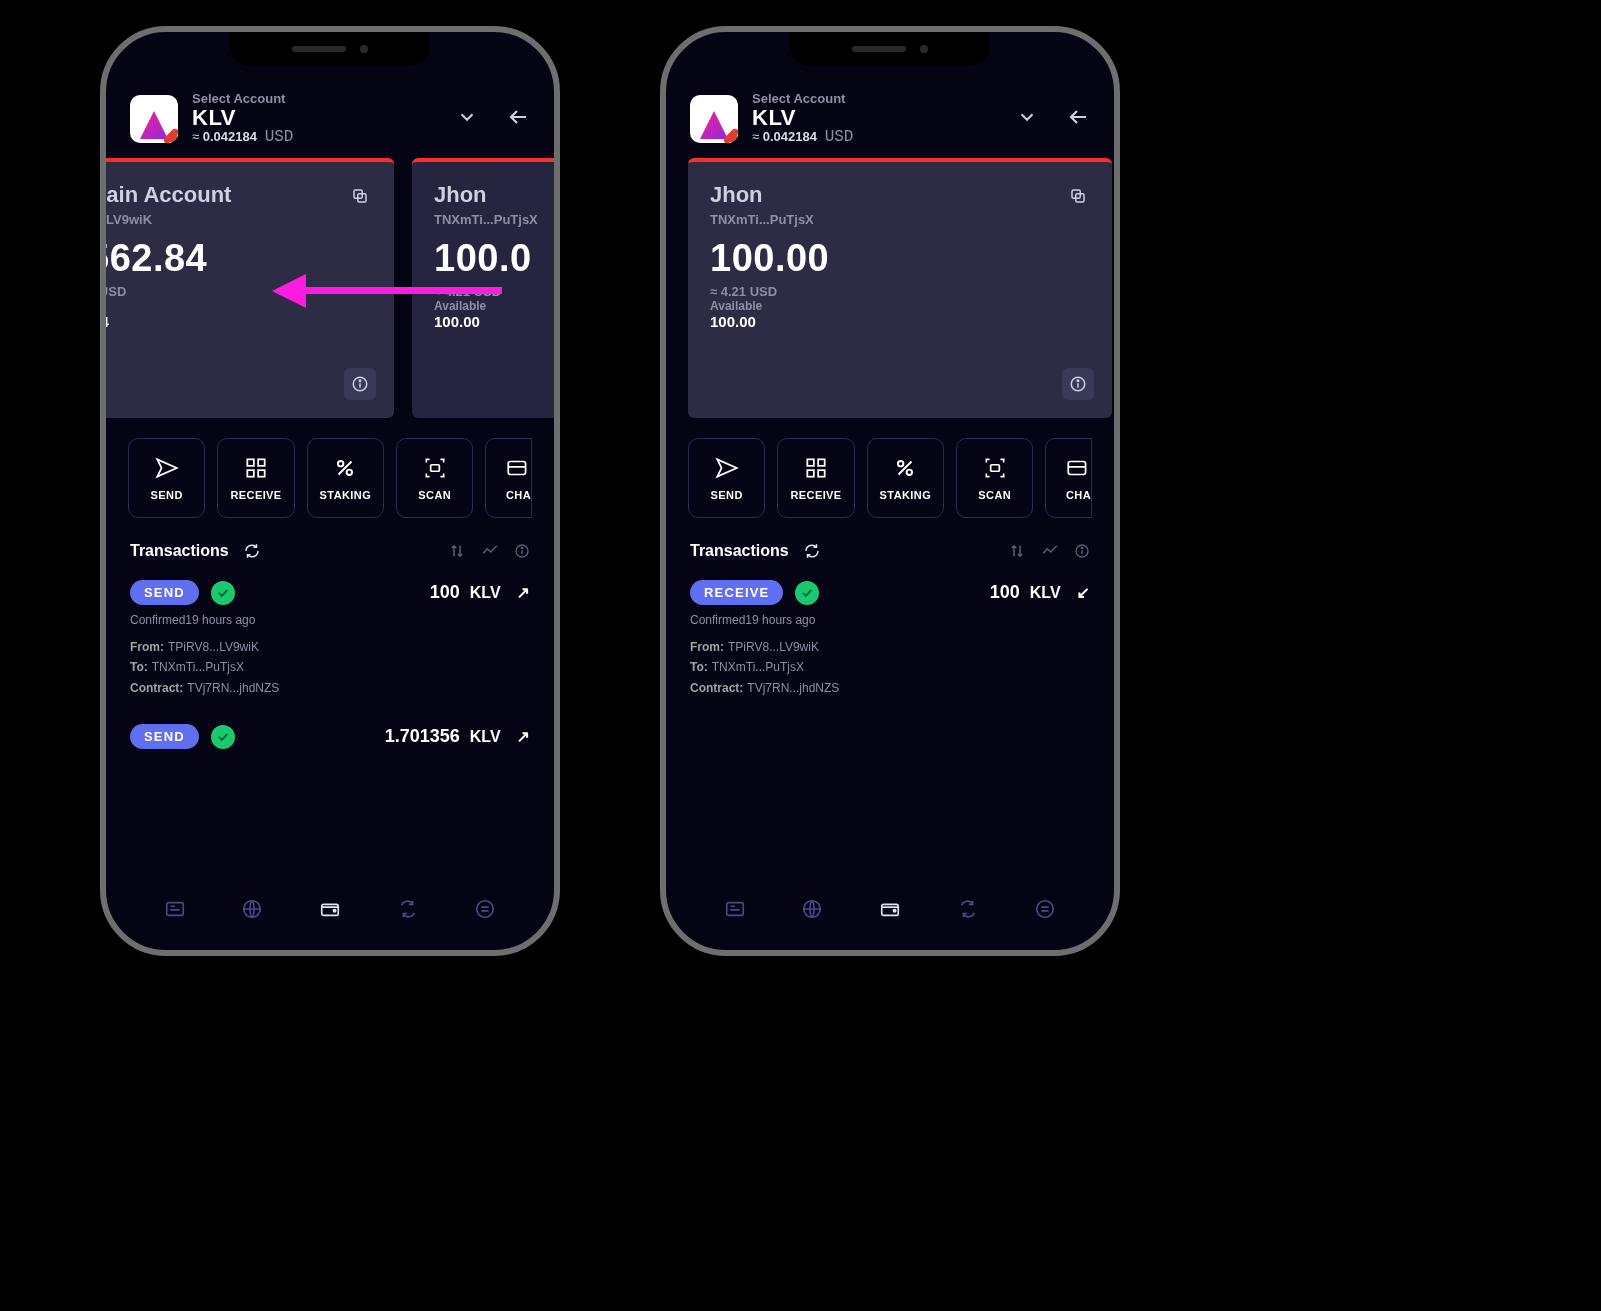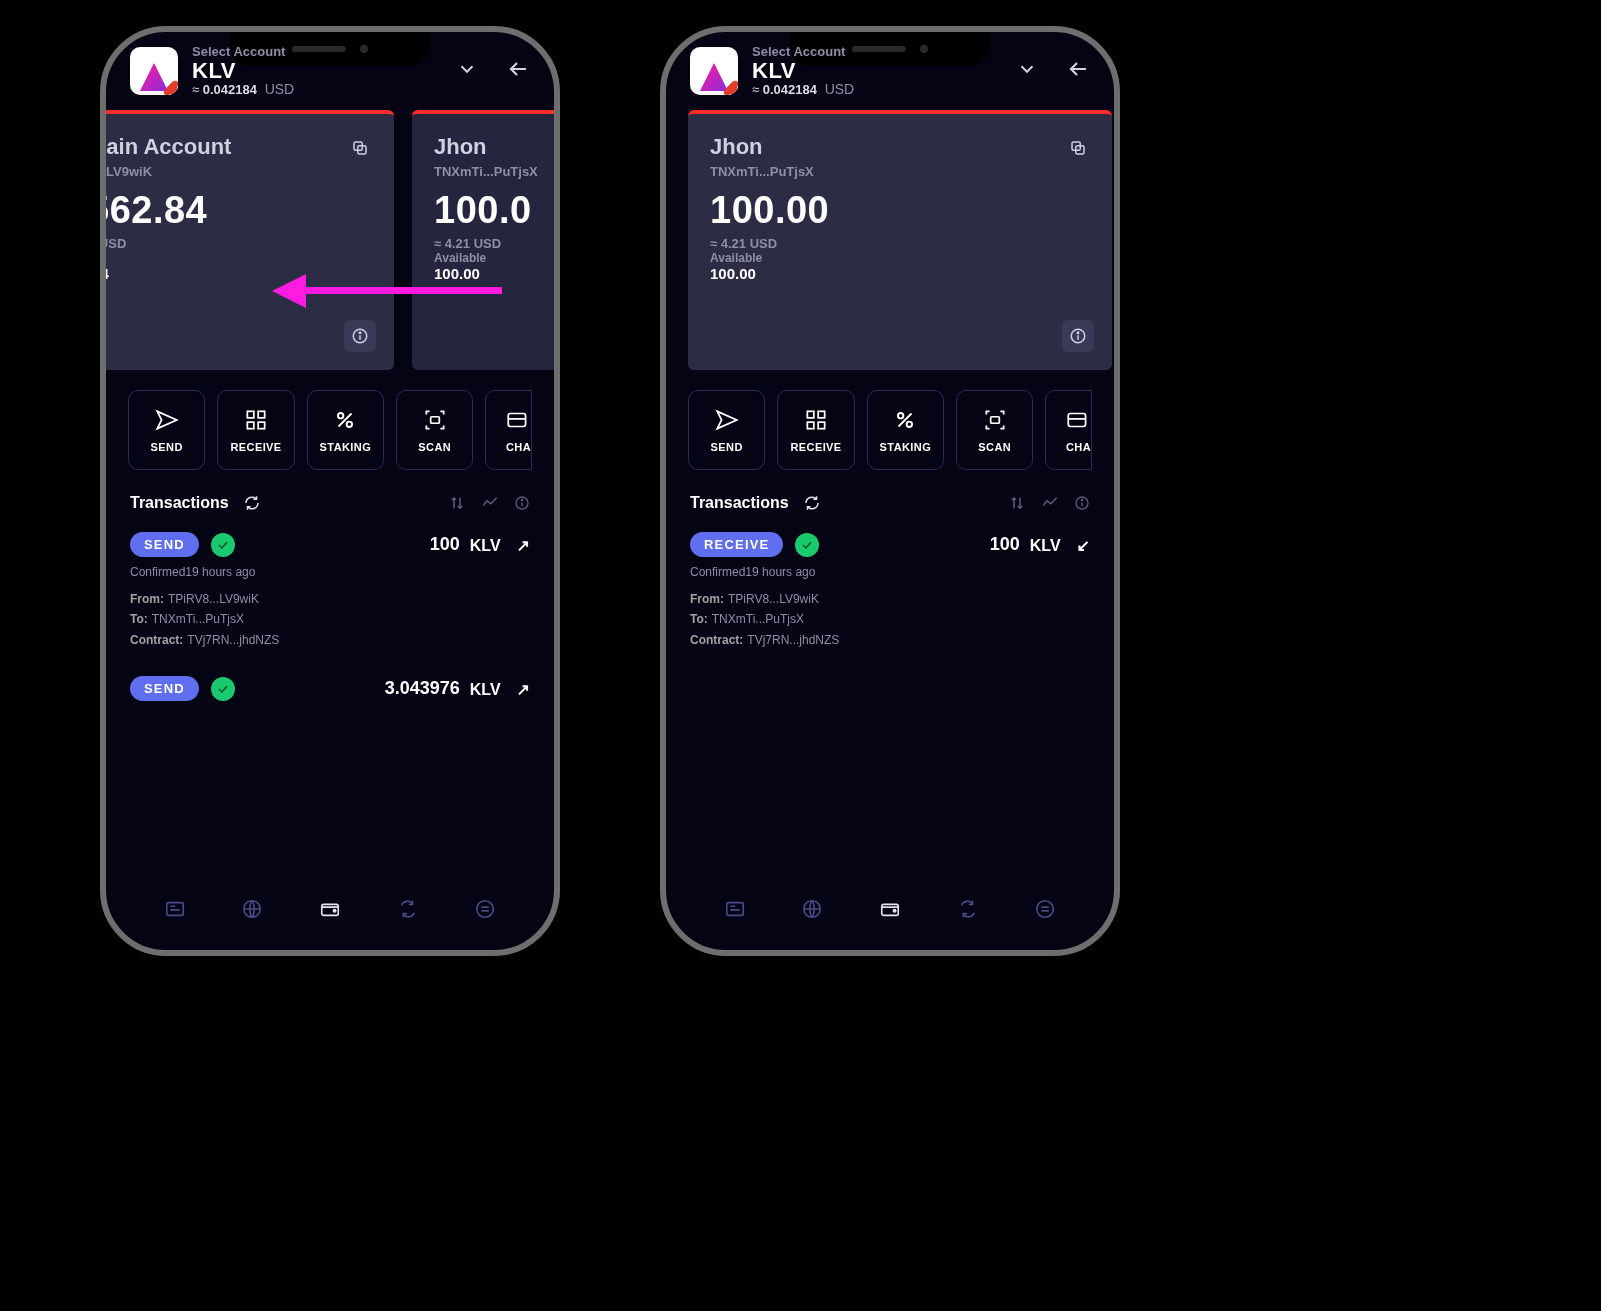--- a/index.html
+++ b/index.html
@@ -35,34 +35,34 @@
   .phone.right{ left:660px; top:26px; }
 
   .notch {
     position:absolute; top:0; left:50%; transform:translateX(-50%);
     width:200px; height:34px; background:#000; border-bottom-left-radius:20px; border-bottom-right-radius:20px;
     display:flex; align-items:center; justify-content:center; gap:14px;
   }
   .speaker { width:54px; height:6px; background:#2a2a2a; border-radius:3px; }
   .camdot  { width:8px; height:8px; background:#2a2a2a; border-radius:50%; }
 
-  .screen { position:absolute; inset:0; overflow:hidden; }
+  .screen { position:absolute; inset:0; padding-top:48px; overflow:hidden; }
 
   
   .hdr { display:flex; align-items:center; gap:14px; padding:0 24px; height:78px; }
   .app-icon { width:48px; height:48px; background:#fff; border-radius:10px; position:relative;
     display:flex; align-items:flex-end; justify-content:center; overflow:hidden; }
   .app-icon svg { width:36px; height:36px; }
   .app-badge { position:absolute; right:-6px; bottom:-6px; width:18px; height:18px; background:#e33b2e; border-radius:4px; transform:rotate(45deg); display:flex; align-items:center; justify-content:center; }
   .app-badge::after { content:""; width:8px; height:8px; border:2px solid #fff; border-top:none; border-left:none; transform:rotate(-45deg) translate(-1px,-1px); }
   .hdr-text { flex:1; line-height:1.05; }
   .hdr-label { font-size:13px; color:var(--text-muted); font-weight:600; }
   .hdr-sym   { font-size:22px; font-weight:800; letter-spacing:.5px; }
   .hdr-price { font-size:13px; color:#dcdce6; }
-  .hdr-price .cur { font-size:14px; color:var(--text-muted); margin-left:4px; }
+  .hdr-price .cur { font-size:16px; color:var(--text-muted); margin-left:4px;font-family:Liberation Mono, monospace; }
   .hdr-acts { display:flex; gap:28px; align-items:center; }
   .chev, .backarr { color:#cfd0e5; }
 
   
   .cards { display:flex; gap:18px; padding-left:0; margin-top:0; height:260px; }
   .card {
     background:var(--card-bg); border-top:4px solid var(--red-accent);
     border-radius:6px; padding:20px 22px; min-width:284px; position:relative;
   }
   .card .name { font-size:22px; font-weight:700; color:#cfd0e0; }
@@ -99,21 +99,21 @@
   .tx-spacer { flex:1; }
   .tx-ico { color:var(--text-dim); display:flex; align-items:center; }
   .tx-ico.bright { color:#e5e5f2; }
 
   
   .tx { padding:10px 24px 16px; }
   .tx-row1 { display:flex; align-items:center; gap:12px; }
   .pill { background:var(--blue-soft); color:#fff; font-size:13px; font-weight:900; letter-spacing:1.2px; padding:5px 14px; border-radius:999px; }
   .okdot { width:24px; height:24px; border-radius:50%; background:var(--green); display:flex; align-items:center; justify-content:center; }
   .okdot svg { width:14px; height:14px; }
-  .tx-amt { margin-left:auto; font-size:18px; font-weight:800; display:flex; gap:10px; align-items:flex-end; }
+  .tx-amt { margin-left:auto; font-size:18px; font-weight:800; display:flex; gap:10px; align-items:center; }
   .tx-amt .sym { font-size:16px; font-weight:900; }
   .dir { font-size:16px; margin-left:6px; }
   .tx-row2 { display:flex; font-size:12px; color:var(--text-muted); margin-top:8px; }
   .tx-meta { font-size:12px; color:var(--text-muted); margin-top:10px; line-height:1.7; }
   .tx-meta b { color:#a3a3a3; font-weight:800; margin-right:4px; }
 
   
   .nav { position:absolute; left:0; right:0; bottom:14px; height:50px; display:flex; justify-content:space-around; align-items:center; padding:0 30px; }
   .nav .ni { color:var(--icon-dim); }
   .nav .ni.active { color:#e5e5f2; }
@@ -297,21 +297,21 @@
 
       <div class="tx">
         <div class="tx-row1">
           <span class="pill">SEND</span>
           <span class="okdot">
               <svg viewBox="0 0 24 24" fill="none" stroke="#063" stroke-width="3">
                 <polyline points="5 12 10 17 19 7"></polyline>
               </svg>
             </span>
           <span class="tx-amt">
-            <span>3.043976</span>
+            <span>1.701356</span>
             <span class="sym">KLV</span>
             <span class="dir">↗</span>
           </span>
         </div>
       </div>
 
       <div class="nav">
         <span class="ni"><svg viewBox="0 0 24 24" fill="none" stroke="currentColor" stroke-width="1.8">
               <rect x="3" y="5" width="18" height="14" rx="2"></rect>
               <line x1="7" y1="9" x2="12" y2="9"></line>

